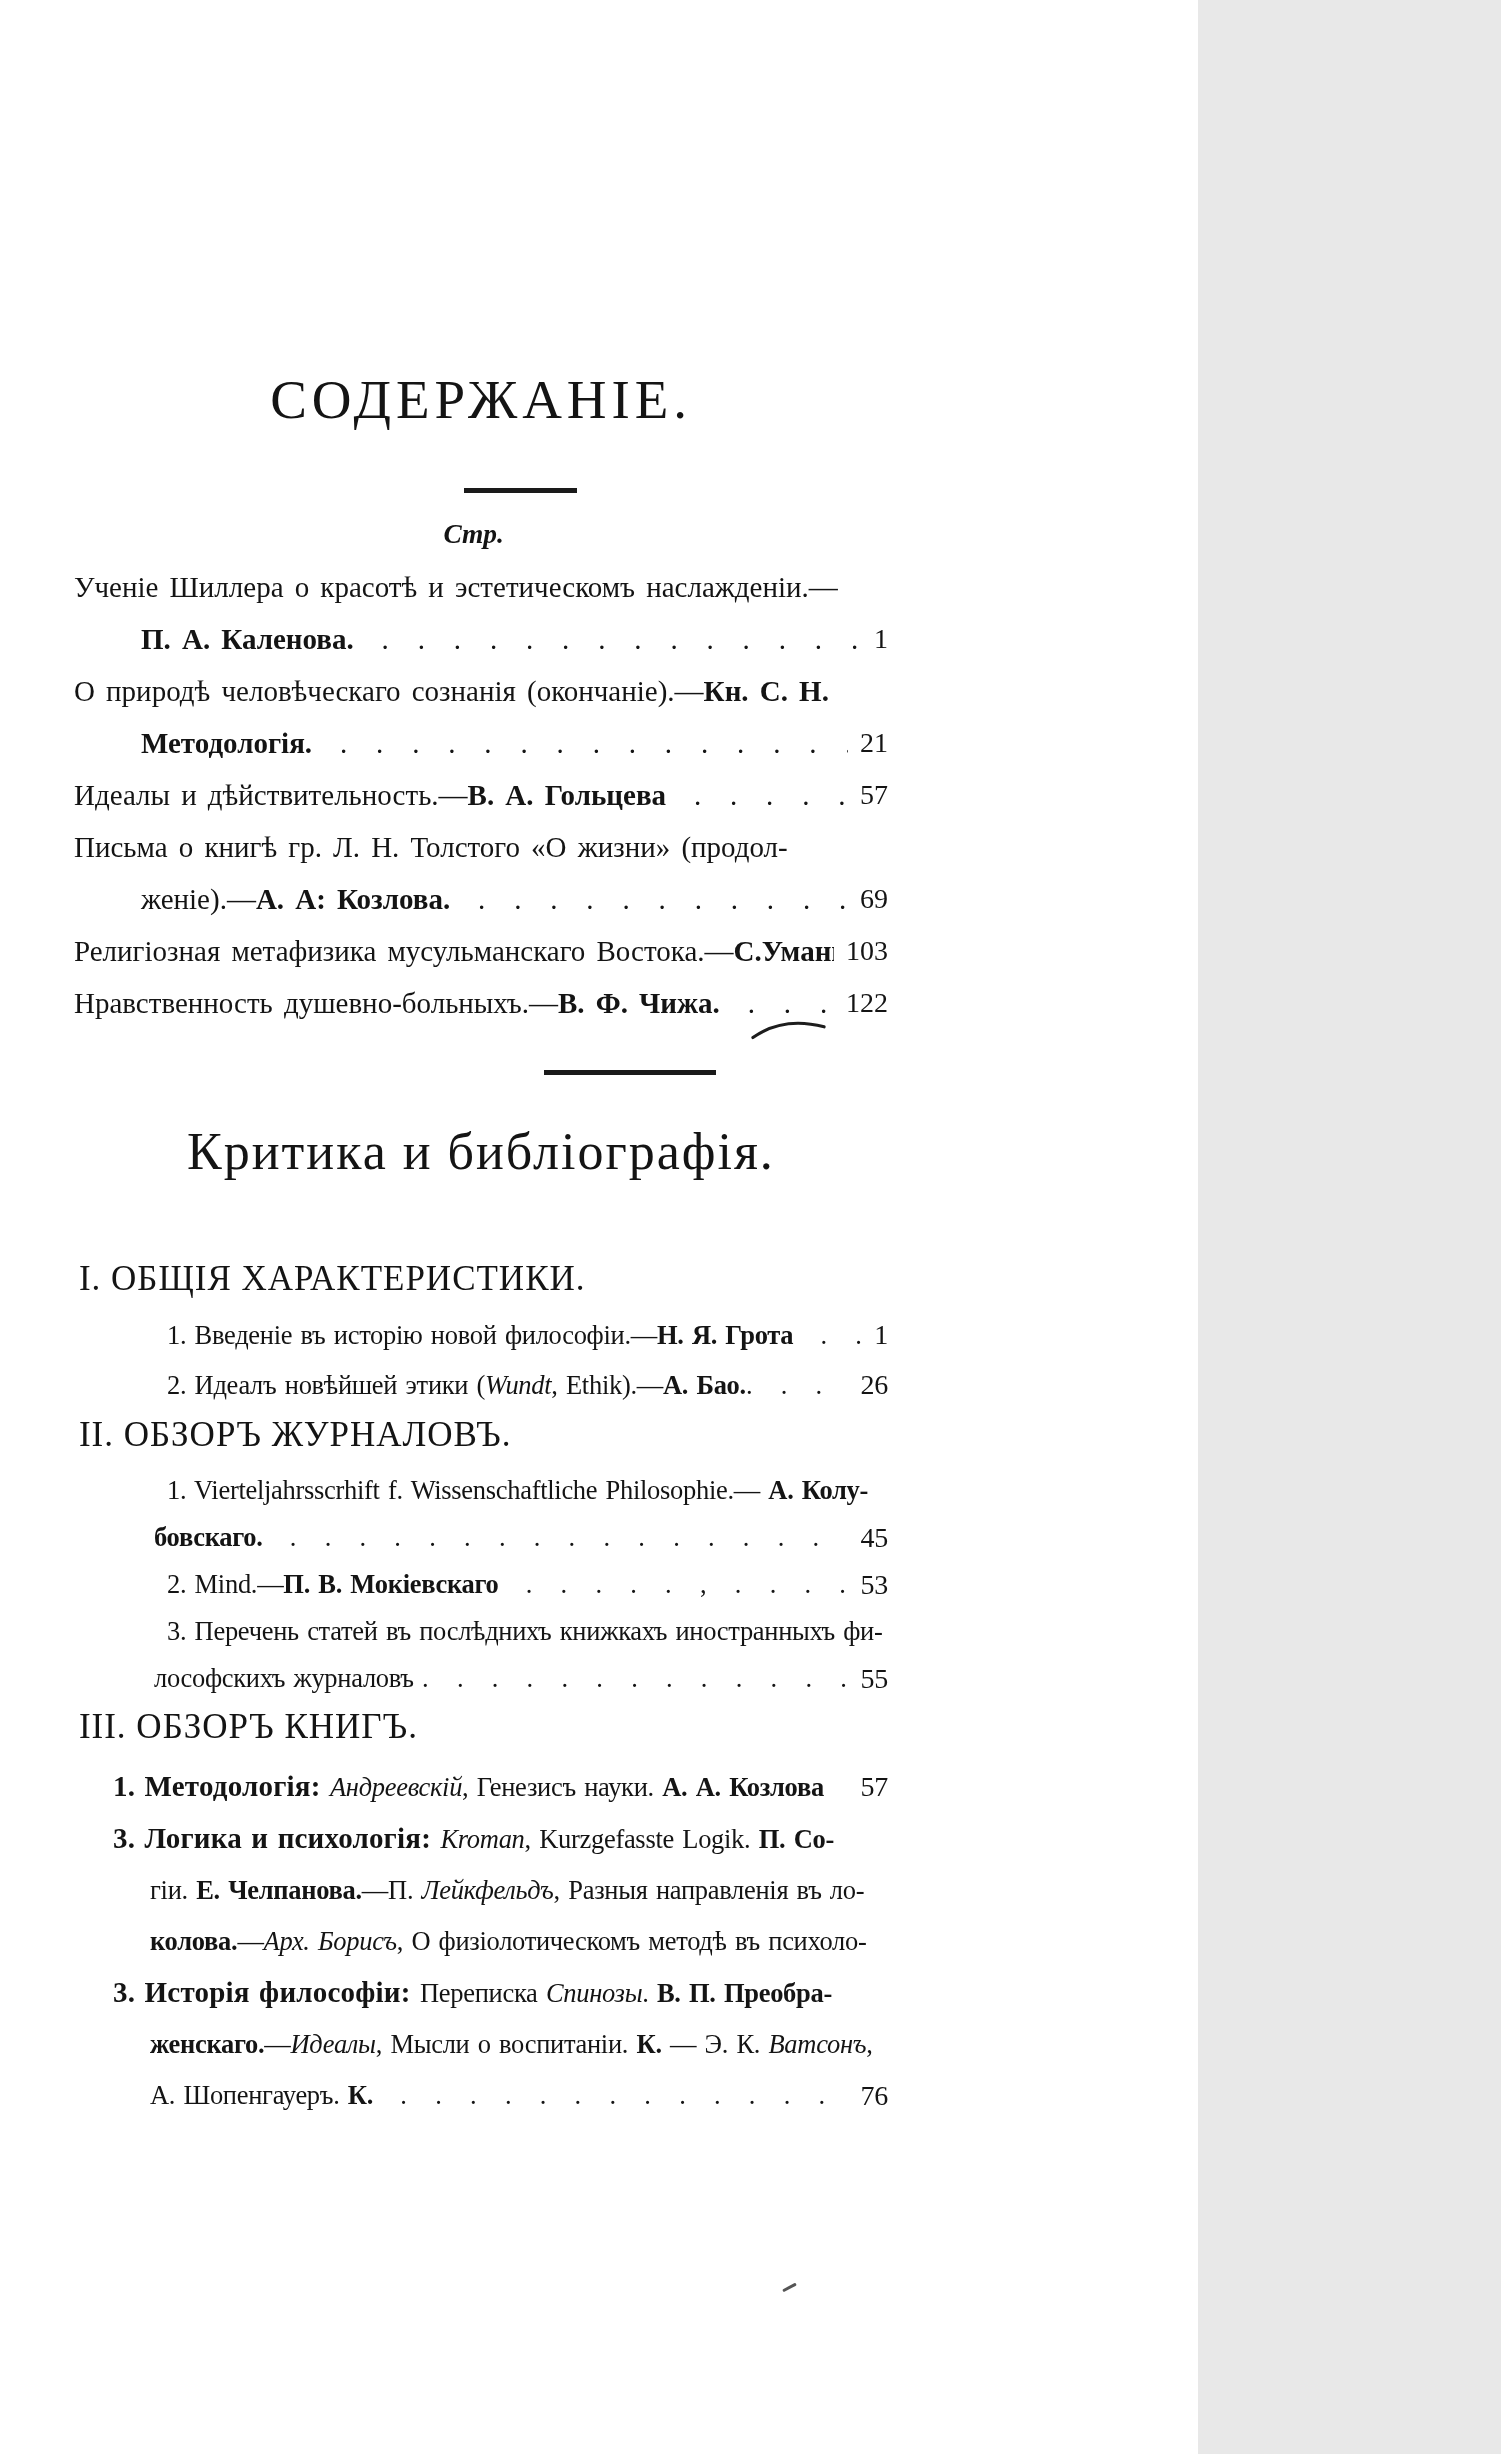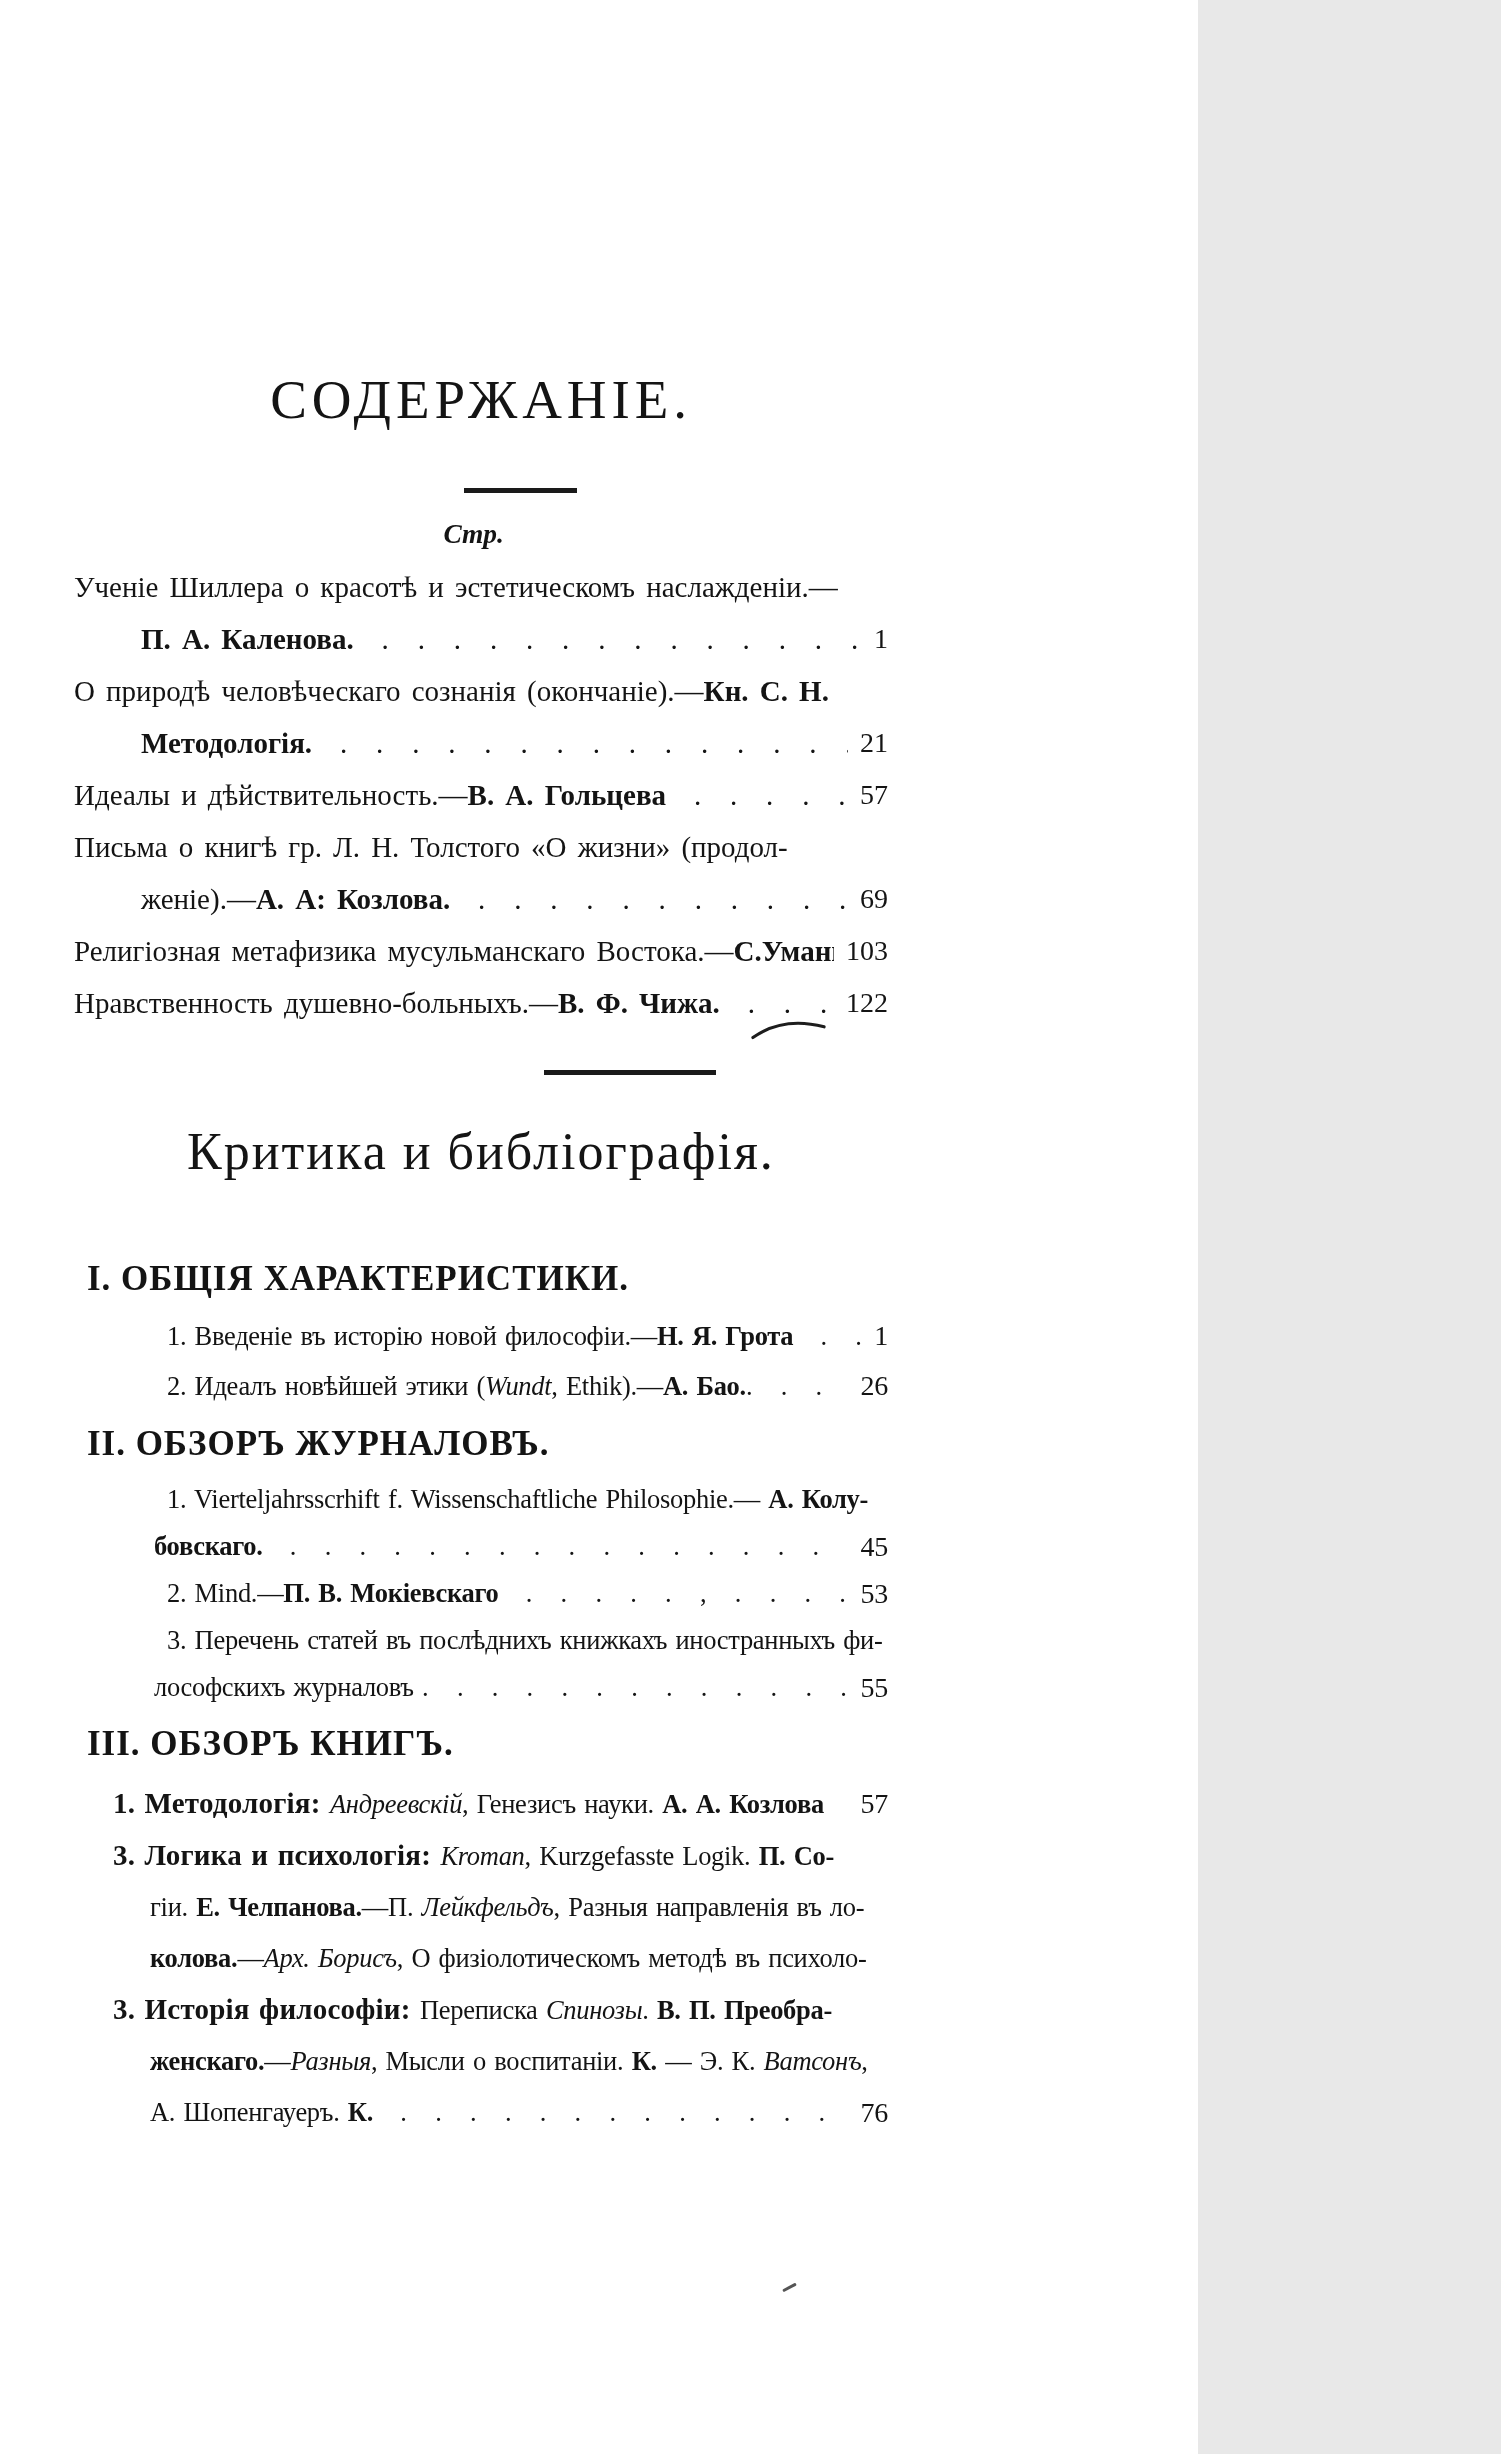--- a/index.html
+++ b/index.html
@@ -47,21 +47,21 @@
   .sd{word-spacing:19.6px;letter-spacing:1px;}
   .pg{
     position:absolute;right:0;top:0;background:#ffffff;
     padding-left:11.8px;font-size:28px;
   }
   .h2{
     margin:45px 0 0 0;font-weight:normal;text-align:center;
     font-size:52px;line-height:63px;letter-spacing:2px;
   }
   .sech{
-    margin:8px;font-weight:bold;font-size:35px;line-height:49px;
+    margin:0;font-weight:normal;font-size:35px;line-height:49px;
     letter-spacing:1px;padding-left:4.9px;
   }
   .sech.first{margin-top:71px;}
   .swash{position:absolute;left:676px;top:655px;}
   .stray{
     position:absolute;left:782px;top:2286px;width:14.7px;height:2.9px;
     background:#2a2a2a;transform:rotate(-28deg);border-radius:2px;opacity:.8;
   }
 </style>
 </head>
@@ -112,21 +112,21 @@
       </div>
 
     <h3 class="sech">III. ОБЗОРЪ КНИГЪ.</h3>
     <div class="block crit secIII" id="sec2-rows">
         <div class="row n3"><span><span class="shb">1. Методологія: </span><span class="si">Андреевскій</span><span class="sn">, Генезисъ науки. </span><span class="sb">А. А. Козлова</span><span class="sd"> .</span></span><span class="pg">57</span></div>
         <div class="row n3"><span><span class="shb">3. Логика и психологія: </span><span class="si">Kroman</span><span class="sn">, Kurzgefasste Logik. </span><span class="sb">П. Со-</span></span></div>
         <div class="row c3"><span><span class="sn">гіи. </span><span class="sb">Е. Челпанова.</span><span class="sn">—П. </span><span class="si">Лейкфельдъ</span><span class="sn">, Разныя направленія въ ло-</span></span></div>
         <div class="row c3"><span><span class="sb">колова.</span><span class="sn">—</span><span class="si">Арх. Борисъ</span><span class="sn">, О физіолотическомъ методѣ въ психоло-</span></span></div>
         <div class="row c3"><span class="pg">63</span></div>
         <div class="row n3"><span><span class="shb">3. Исторія философіи: </span><span class="sn">Переписка </span><span class="si">Спинозы</span><span class="sn">. </span><span class="sb">В. П. Преобра-</span></span></div>
-        <div class="row c3"><span><span class="sb">женскаго.</span><span class="sn">—</span><span class="si">Разныя</span><span class="sn">, Мысли о воспитаніи. </span><span class="sb">К.</span><span class="sn"> — Э. К. </span><span class="si">Ватсонъ</span><span class="sn">,</span></span></div>
+        <div class="row c3"><span><span class="sb">женскаго.</span><span class="sn">—</span><span class="si">Идеалы</span><span class="sn">, Мысли о воспитаніи. </span><span class="sb">К.</span><span class="sn"> — Э. К. </span><span class="si">Ватсонъ</span><span class="sn">,</span></span></div>
         <div class="row c3"><span><span class="sn">А. Шопенгауеръ. </span><span class="sb">К.</span><span class="sd"> . . . . . . . . . . . . . . . . .</span></span><span class="pg">76</span></div>
       </div>
 
   </div>
 
   <div class="stray"></div>
 </div>
 
 
 </body></html>

